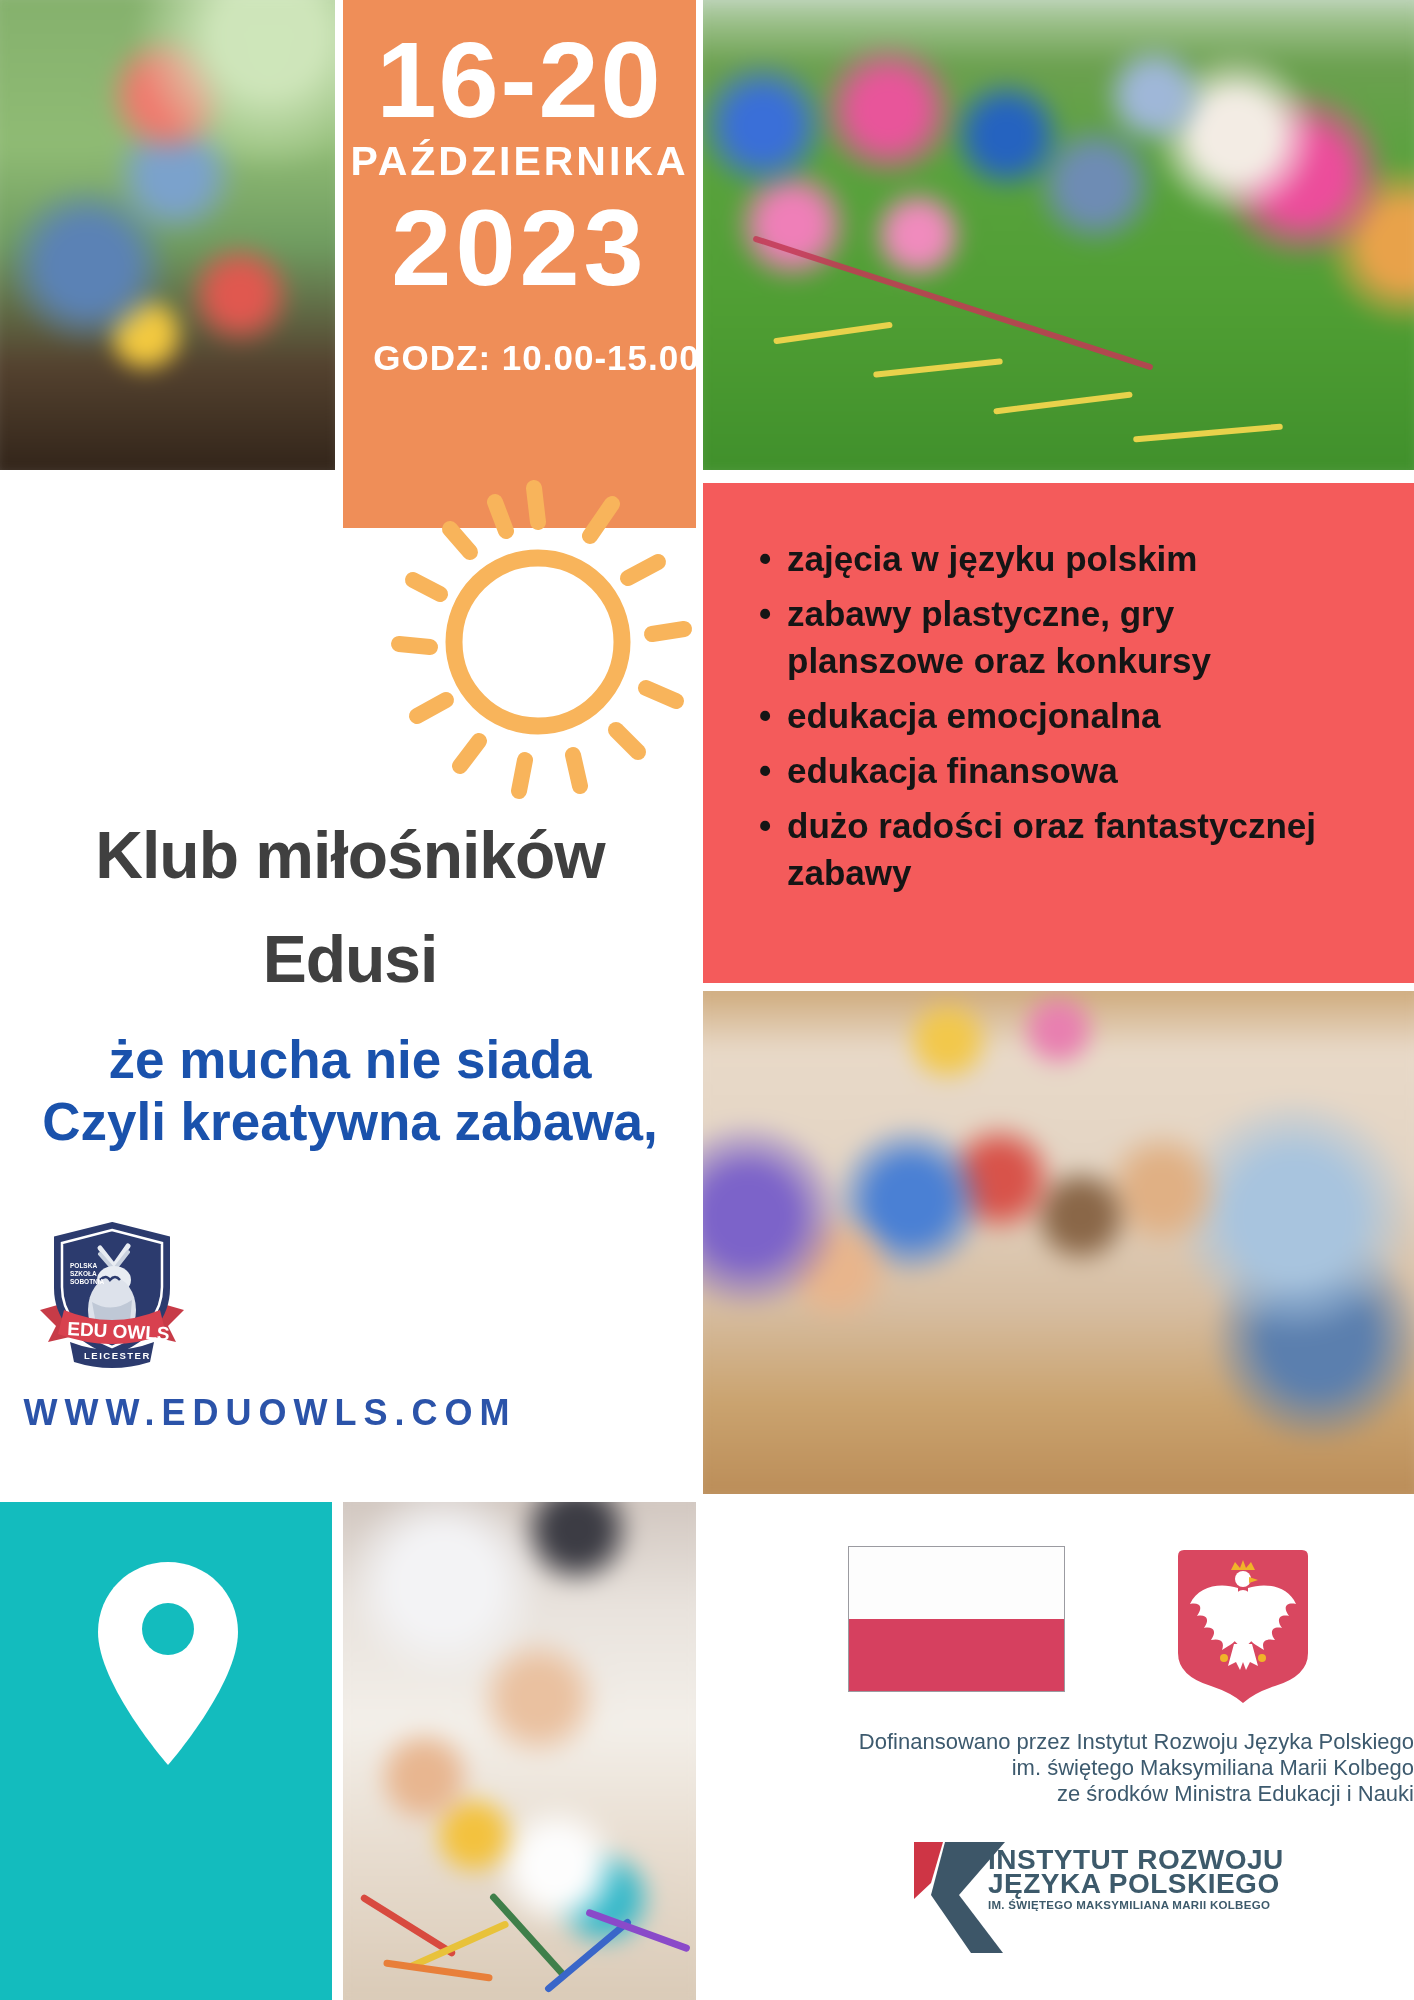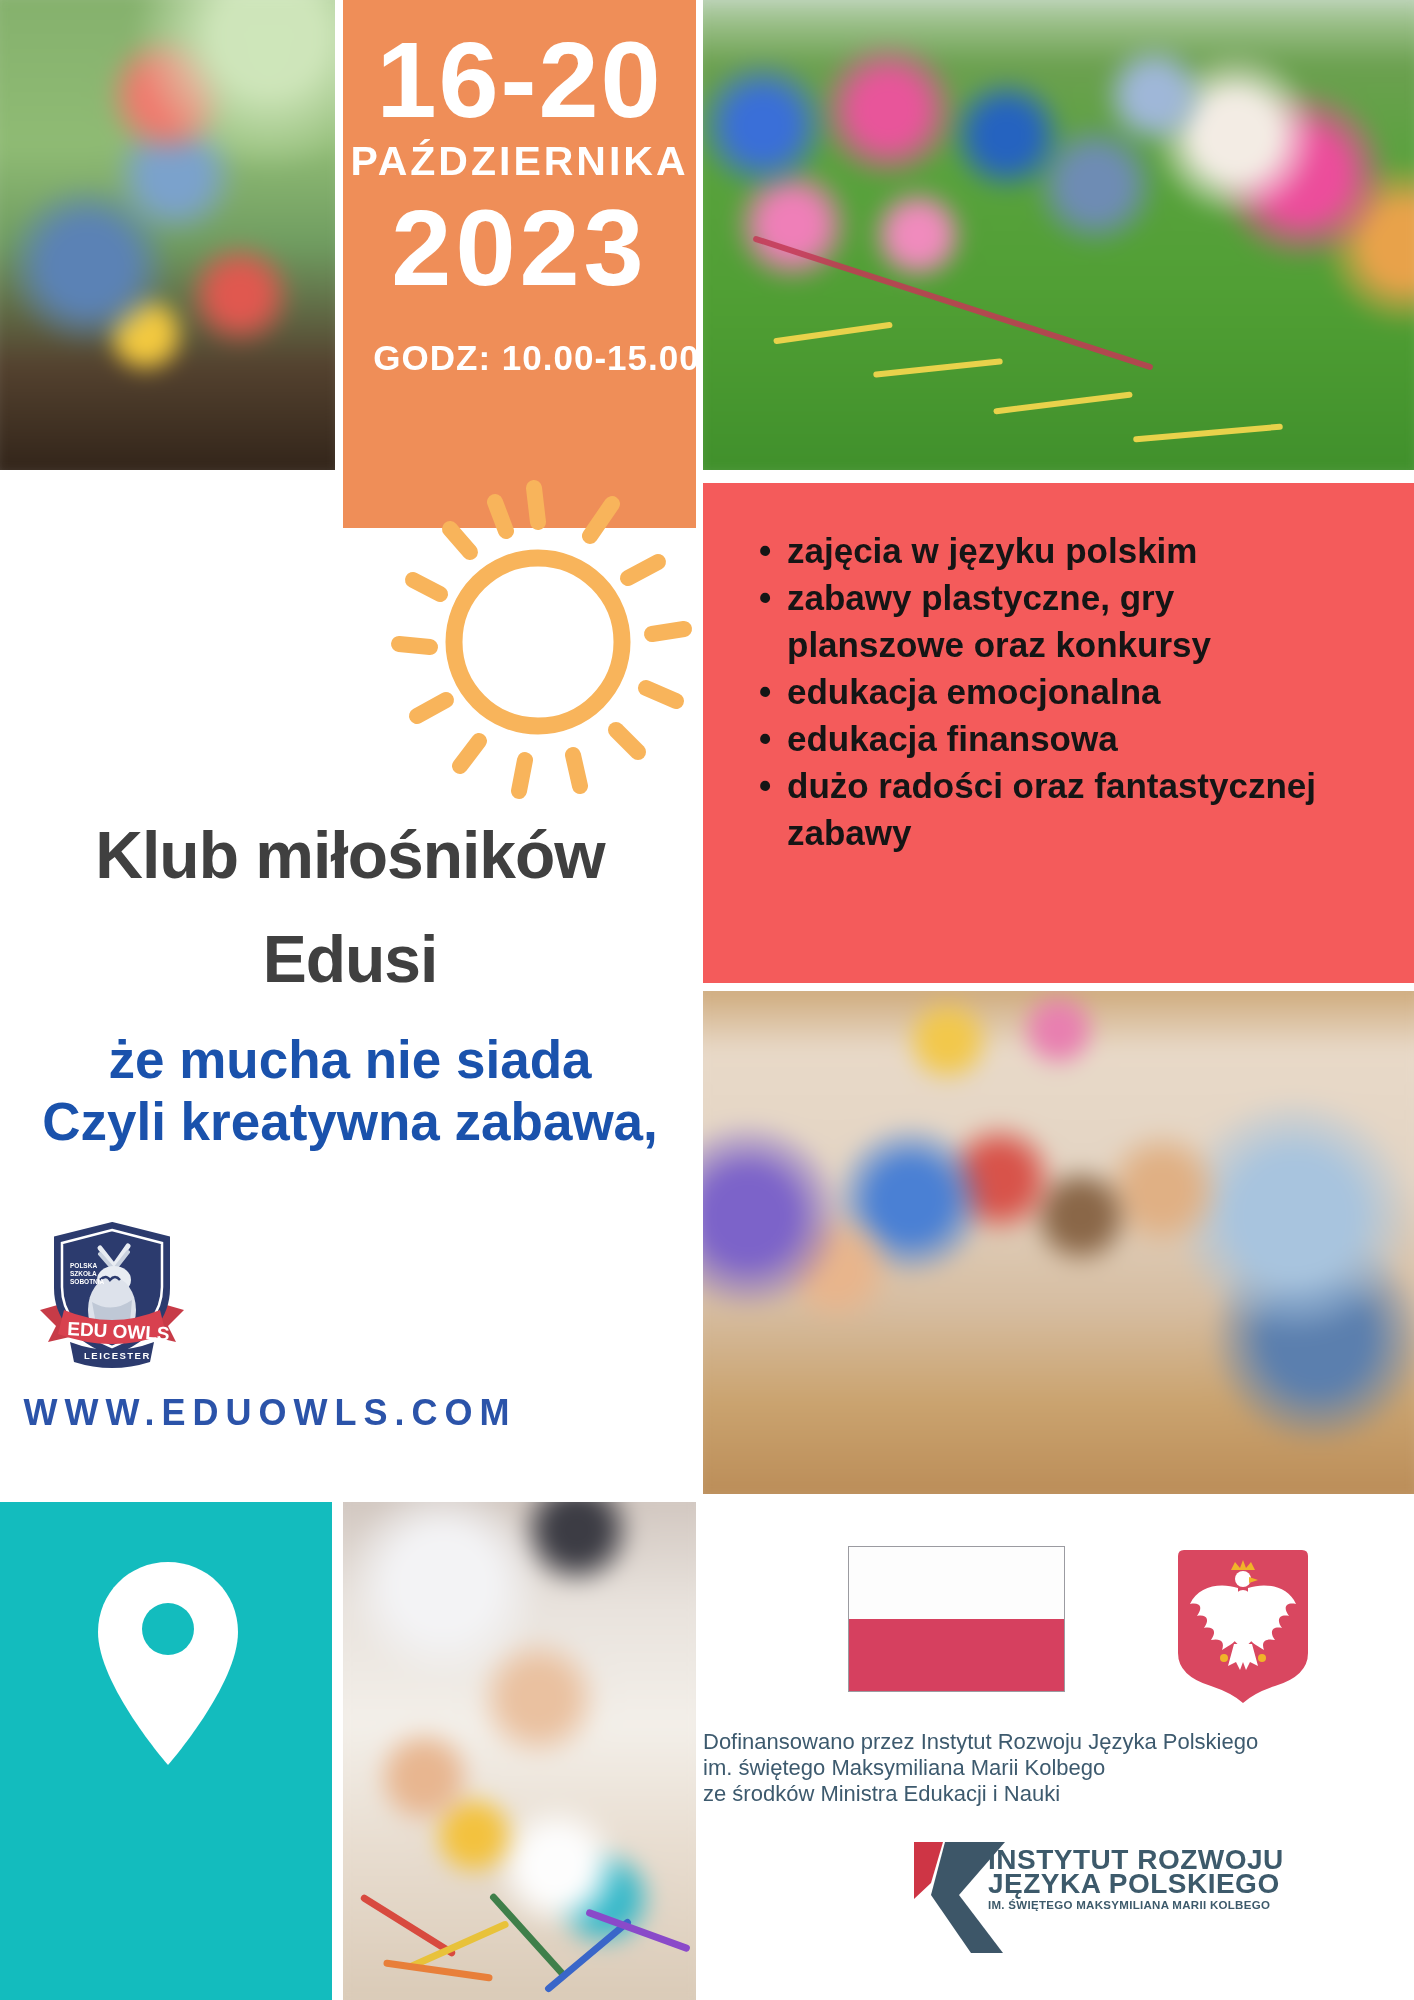--- a/index.html
+++ b/index.html
@@ -17,42 +17,42 @@
   #date-range  { position:absolute; left:0; width:100%; top:26px;  font-size:108px; font-weight:bold; letter-spacing:2px; line-height:108px; }
   #date-month  { position:absolute; left:0; width:100%; top:142px; font-size:41px;  font-weight:bold; letter-spacing:3px; line-height:38px; }
   #date-year   { position:absolute; left:0; width:100%; top:194px; font-size:108px; font-weight:bold; letter-spacing:4px; line-height:108px; }
   #date-hours  { position:absolute; left:17px; width:100%; top:338px; font-size:35px;  font-weight:bold; letter-spacing:1px; }
 
   
   #features-block { left:703px; top:483px; width:711px; height:500px; background:#F45B5B; }
   #features-block ul { margin:0; padding:44px 30px 0 56px; list-style:none; }
   #features-block li {
     position:relative; padding-left:28px; font-size:35px; line-height:47px;
-    font-weight:bold; color:#151515; white-space:pre-line;
+    font-weight:bold; color:#151515; white-space:pre-line;margin-top:8px;
   }
   #features-block li::before { content:"•"; position:absolute; left:0; top:0; font-size:35px; }
 
   
   #club-title { left:0; top:803px; width:700px; text-align:center; color:#404040;
     font-weight:bold; font-size:66px; line-height:104px; letter-spacing:-1px; }
   #club-subtitle { left:0; top:1029px; width:700px; text-align:center; color:#1A52AC;
     font-weight:bold; font-size:53px; line-height:62px; }
   #website { left:20px; top:1392px; width:500px; text-align:center; color:#2B53A9;
     font-weight:bold; font-size:36px; letter-spacing:7px; }
 
   
   #location-block { left:0; top:1502px; width:332px; height:498px; background:#13BCBE; }
 
   
   #flag { left:848px; top:1546px; width:217px; height:146px; border:1px solid #9b9ba1; }
   #flag .white { position:absolute; left:0; top:0; width:100%; height:50%; background:#fdfdfd; }
   #flag .red   { position:absolute; left:0; top:50%; width:100%; height:50%; background:#D6405F; }
 
   
-  #funding { left:703px; top:1729px; width:711px; text-align:left; color:#3D5A6E;
+  #funding { left:703px; top:1729px; width:711px; text-align:right; color:#3D5A6E;
     font-size:22px; line-height:26px; }
 
   
   #inst-logo-text { left:988px; top:1848px; width:400px; color:#3D5A6B; text-align:left; }
   #inst-line1 { font-size:28px; font-weight:bold; line-height:24px; letter-spacing:0.5px; }
   #inst-line2 { font-size:28px; font-weight:bold; line-height:24px; letter-spacing:0.5px; }
   #inst-line3 { font-size:11.5px; font-weight:bold; line-height:14px; letter-spacing:0.3px; margin-top:2px; }
 
   
   .owl-school-text { fill:#ffffff; font-size:6.5px; font-weight:bold; font-family:"Liberation Sans",sans-serif; }

